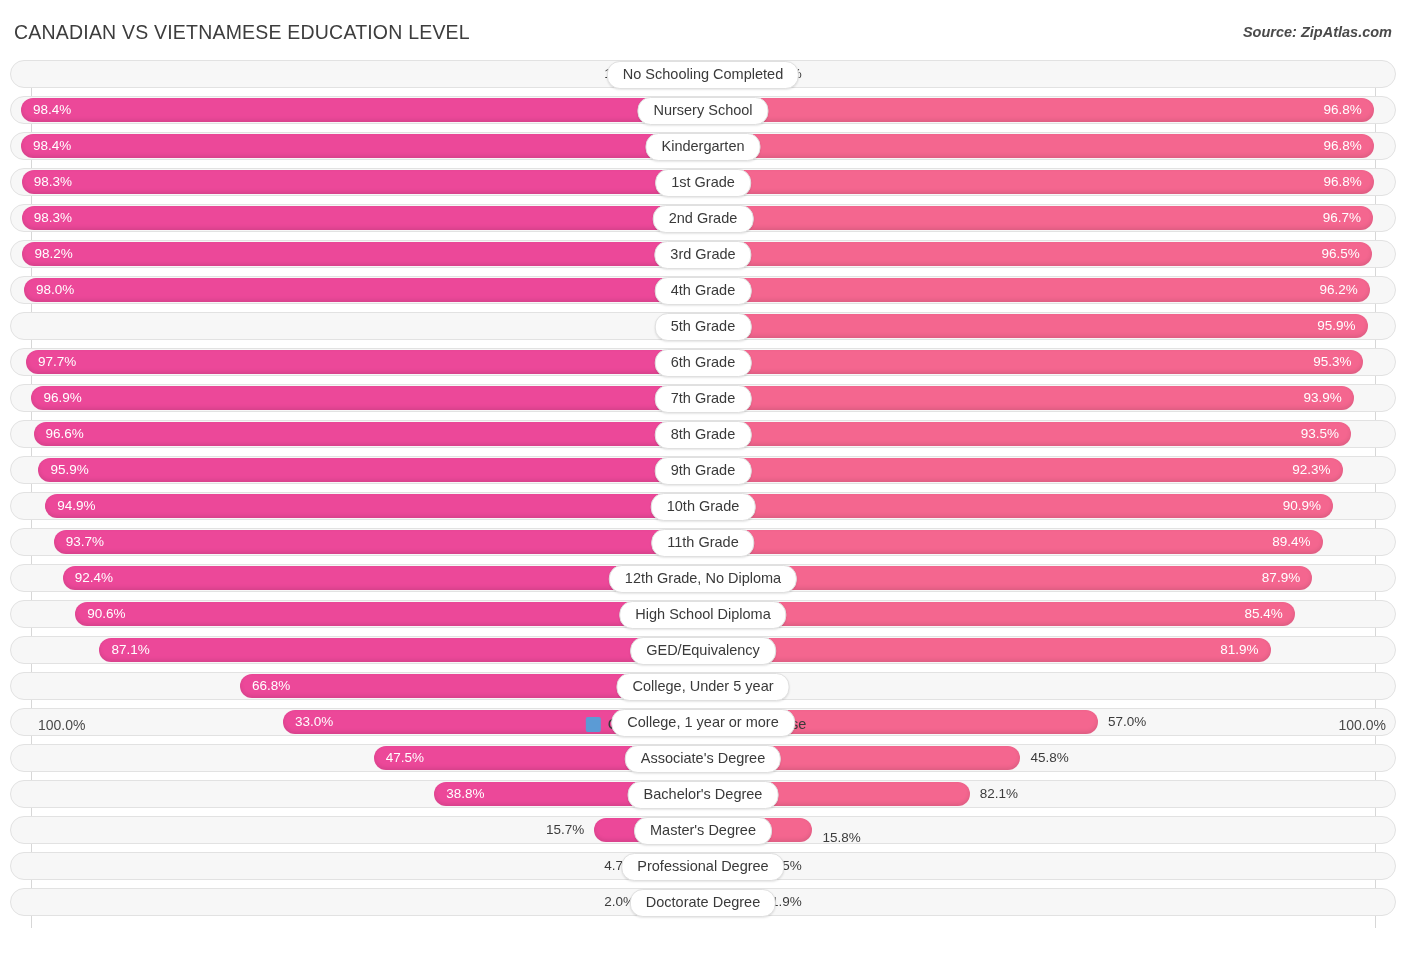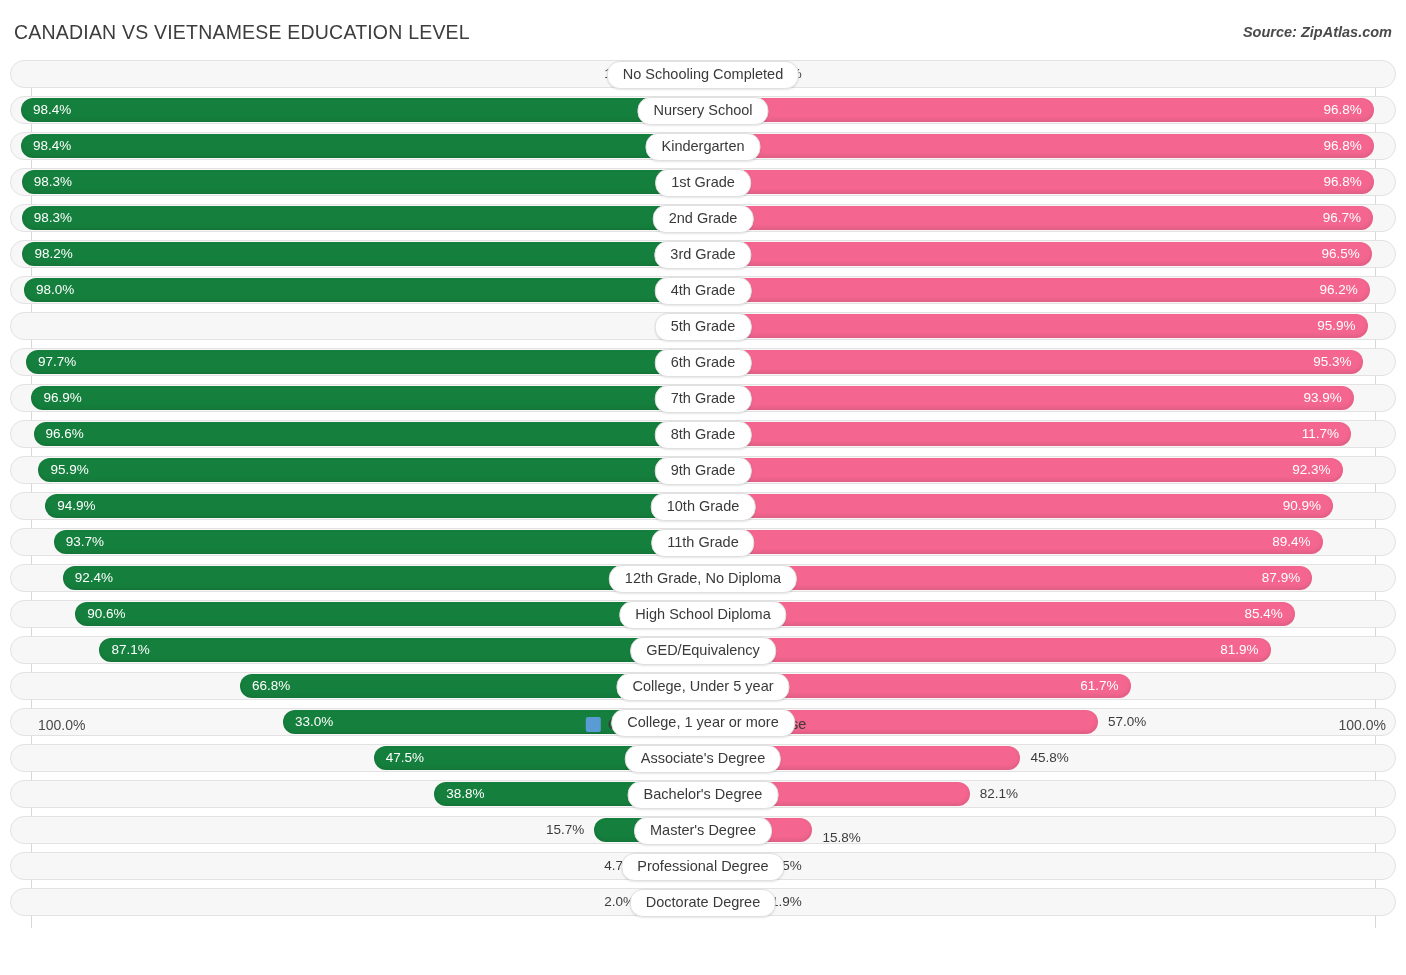--- a/index.html
+++ b/index.html
@@ -91,21 +91,21 @@
 
   .bar {
     position: absolute;
     top: 2px;
     height: 24px;
     box-sizing: border-box;
   }
   .bar.left {
     right: 0;
     border-radius: 12px 0 0 12px;
-    background: #15803d;
+    background: #ec4899;
     box-shadow: inset 0 -2px 4px rgba(0,0,0,.10);
   }
   .bar.right {
     left: 0;
     border-radius: 0 12px 12px 0;
     background: #f4668f;
     box-shadow: inset 0 -2px 4px rgba(0,0,0,.10);
   }
   .bar.left.short  { border-radius: 12px; background: #a6c8e8; }
   .bar.right.short { border-radius: 12px; background: #f4a0be; }
@@ -330,21 +330,21 @@
         </div>
         <div class="row">
           <div class="track"></div>
           <div class="half left">
             <div class="bar left" style="width: 669.438px;">
               <div class="val inL">96.6%</div>
             </div>
           </div>
           <div class="half right">
             <div class="bar right" style="width: 647.955px;">
-              <div class="val inR">11.7%</div>
+              <div class="val inR">93.5%</div>
             </div>
           </div>
           <div class="pill">8th Grade</div>
         </div>
         <div class="row">
           <div class="track"></div>
           <div class="half left">
             <div class="bar left" style="width: 664.587px;">
               <div class="val inL">95.9%</div>
             </div>
@@ -424,25 +424,20 @@
               <div class="val inR">81.9%</div>
             </div>
           </div>
           <div class="pill">GED/Equivalency</div>
         </div>
         <div class="row">
           <div class="track"></div>
           <div class="half left">
             <div class="bar left" style="width: 462.924px;">
               <div class="val inL">66.8%</div>
-            </div>
-          </div>
-          <div class="half right">
-            <div class="bar right" style="width: 427.581px;">
-              <div class="val inR">61.7%</div>
             </div>
           </div>
           <div class="pill">College, Under 5 year</div>
         </div>
         <div class="row">
           <div class="track"></div>
           <div class="half left">
             <div class="bar left" style="width: 419.958px;">
               <div class="val inL">33.0%</div>
             </div>

